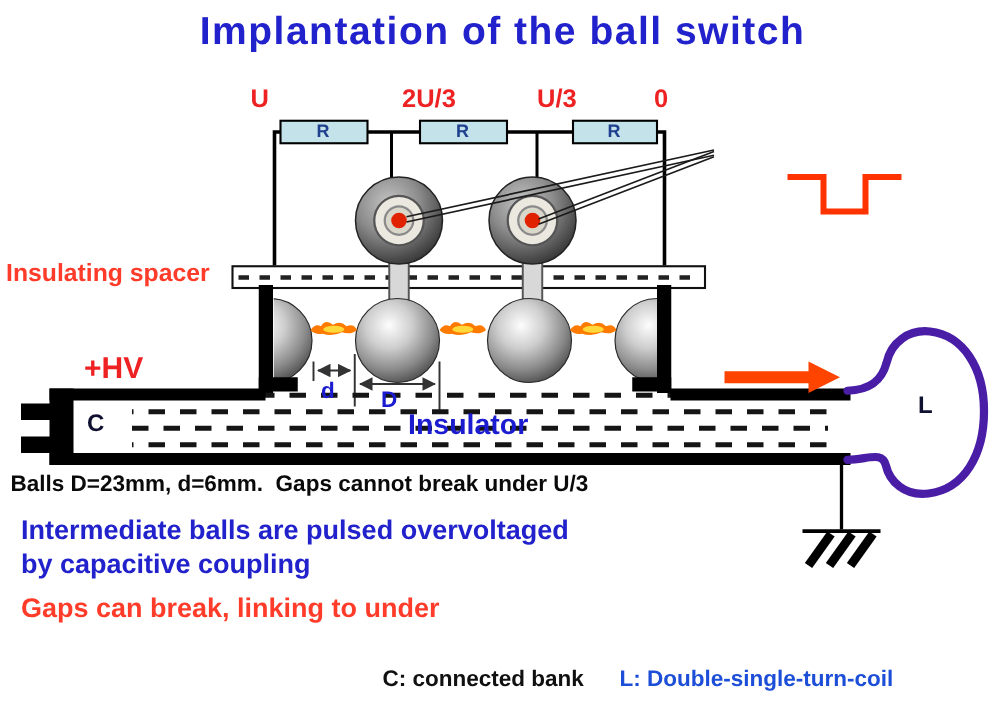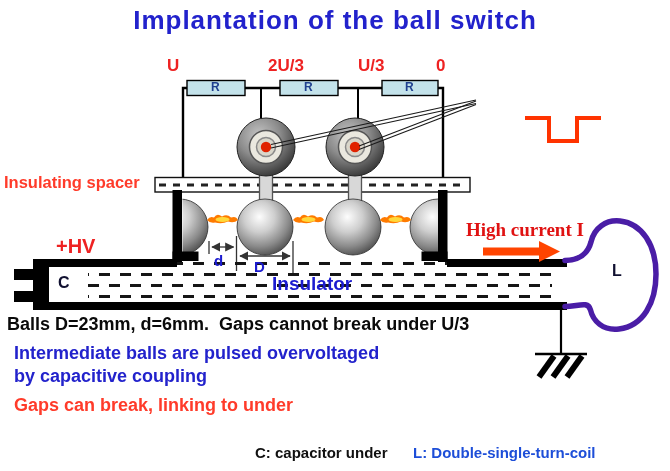--- a/index.html
+++ b/index.html
@@ -18,21 +18,21 @@
   #spacer-label{left:4px;top:173px;font-size:16.5px;font-weight:bold;color:#ff3b2a;}
   #pulse-label{left:480px;top:91px;font-size:16px;font-weight:bold;color:#ee2222;}
   #plus-hv{left:56px;top:235px;font-size:20px;font-weight:bold;color:#ee2222;}
   #cap-c{left:58px;top:274px;font-size:16px;font-weight:bold;color:#101030;}
   #insulator-label{left:272px;top:273px;font-size:19px;font-weight:bold;color:#1b1bd0;text-align:right;}
   #dim-d{left:214px;top:252px;font-size:15px;font-weight:bold;color:#1b1bd0;}
   #dim-D{left:254px;top:258px;font-size:15px;font-weight:bold;color:#1b1bd0;}
   #high-current{left:466px;top:219px;font-size:19px;font-weight:bold;
                 font-family:"Liberation Serif",serif;color:#e01212;}
   #coil-l{left:612px;top:262px;font-size:16px;font-weight:bold;color:#101030;}
-  #note-spec{left:7px;top:314px;font-size:18px;font-weight:bold;color:#0a0a0a;white-space:pre-wrap;}
+  #note-spec{left:7px;top:314px;font-size:15px;font-weight:bold;color:#0a0a0a;white-space:pre-wrap;}
   #note-intermediate{left:14px;top:342px;font-size:18px;font-weight:bold;color:#2222cc;line-height:22.5px;}
   #note-gaps{left:14px;top:395px;font-size:18px;font-weight:bold;color:#ff3b2a;}
   #legend-c{left:255px;top:444px;font-size:15px;font-weight:bold;color:#101010;}
   #legend-l{left:413px;top:444px;font-size:15px;font-weight:bold;color:#1d4ed8;}
   svg{position:absolute;left:0;top:0;}
 </style>
 </head>
 <body>
 
 <div id="slide">
@@ -169,23 +169,22 @@
   <span class="lbl r-label" id="r1">R</span>
   <span class="lbl r-label" id="r2">R</span>
   <span class="lbl r-label" id="r3">R</span>
 
   <div class="lbl" id="spacer-label">Insulating spacer</div>
   <div class="lbl" id="plus-hv">+HV</div>
   <div class="lbl" id="cap-c">C</div>
   <div class="lbl" id="insulator-label">Insulator</div>
   <div class="lbl" id="dim-d">d</div>
   <div class="lbl" id="dim-D">D</div>
-  <div class="lbl" id="high-current">High current I</div>
   <div class="lbl" id="coil-l">L</div>
 
   <div class="lbl" id="note-spec">Balls D=23mm, d=6mm.  Gaps cannot break under U/3</div>
   <div class="lbl" id="note-intermediate">Intermediate balls are pulsed overvoltaged
 by capacitive coupling</div>
   <div class="lbl" id="note-gaps">Gaps can break, linking to under</div>
 
-  <div class="lbl" id="legend-c">C: capacitor under</div>
+  <div class="lbl" id="legend-c">C: connected bank</div>
   <div class="lbl" id="legend-l">L: Double-single-turn-coil</div>
 </div>
 
 </body></html>

